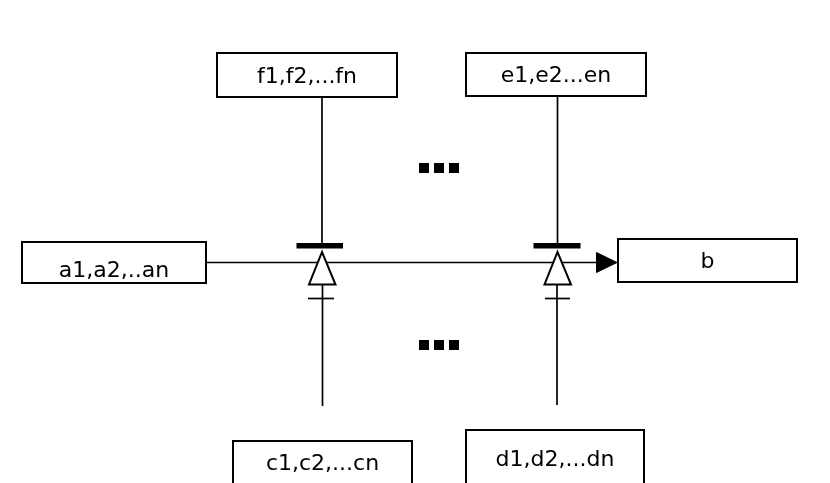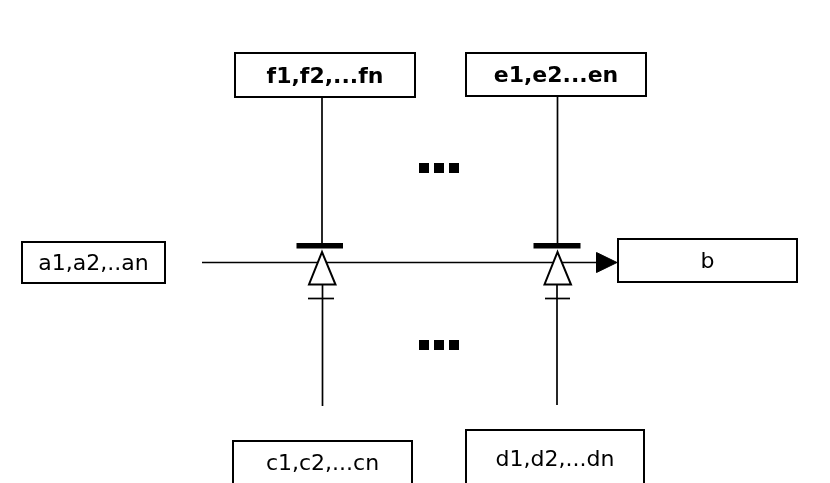--- a/index.html
+++ b/index.html
@@ -71,29 +71,29 @@
 
     <rect x="533.5" y="243" width="47" height="5.5" fill="#000000"></rect>
 
     <polygon points="322,252 309,284.5 335.5,284.5" fill="#ffffff" stroke="#000000" stroke-width="2"></polygon>
 
     <polygon points="557.5,252 544.5,284.5 571,284.5" fill="#ffffff" stroke="#000000" stroke-width="2"></polygon>
 
     <polygon points="596.5,252.5 617,262.5 596.5,272.5" fill="#000000" stroke="#000000" stroke-width="1"></polygon>
   </svg>
 
-  <div class="node" style="left:234px; top:52px; width:182px; height:46px;font-weight:bold;">
+  <div class="node" style="left:216px; top:52px; width:182px; height:46px;">
     <span>f1,f2,...fn</span>
   </div>
 
-  <div class="node" style="left:465px; top:52px; width:182px; height:45px;font-weight:bold;">
+  <div class="node" style="left:465px; top:52px; width:182px; height:45px;">
     <span>e1,e2...en</span>
   </div>
 
-  <div class="node" style="left:21px; top:241px; width:145px; height:43px;">
+  <div class="node" style="left:21px; top:241px; width:186px; height:43px;align-items:flex-end;">
     <span>a1,a2,..an</span>
   </div>
 
   <div class="node" style="left:617px; top:238px; width:181px; height:45px;">
     <span>b</span>
   </div>
 
   <div class="node" style="left:232px; top:406px; width:181px; height:45px;margin-top:34px;">
     <span>c1,c2,...cn</span>
   </div>

